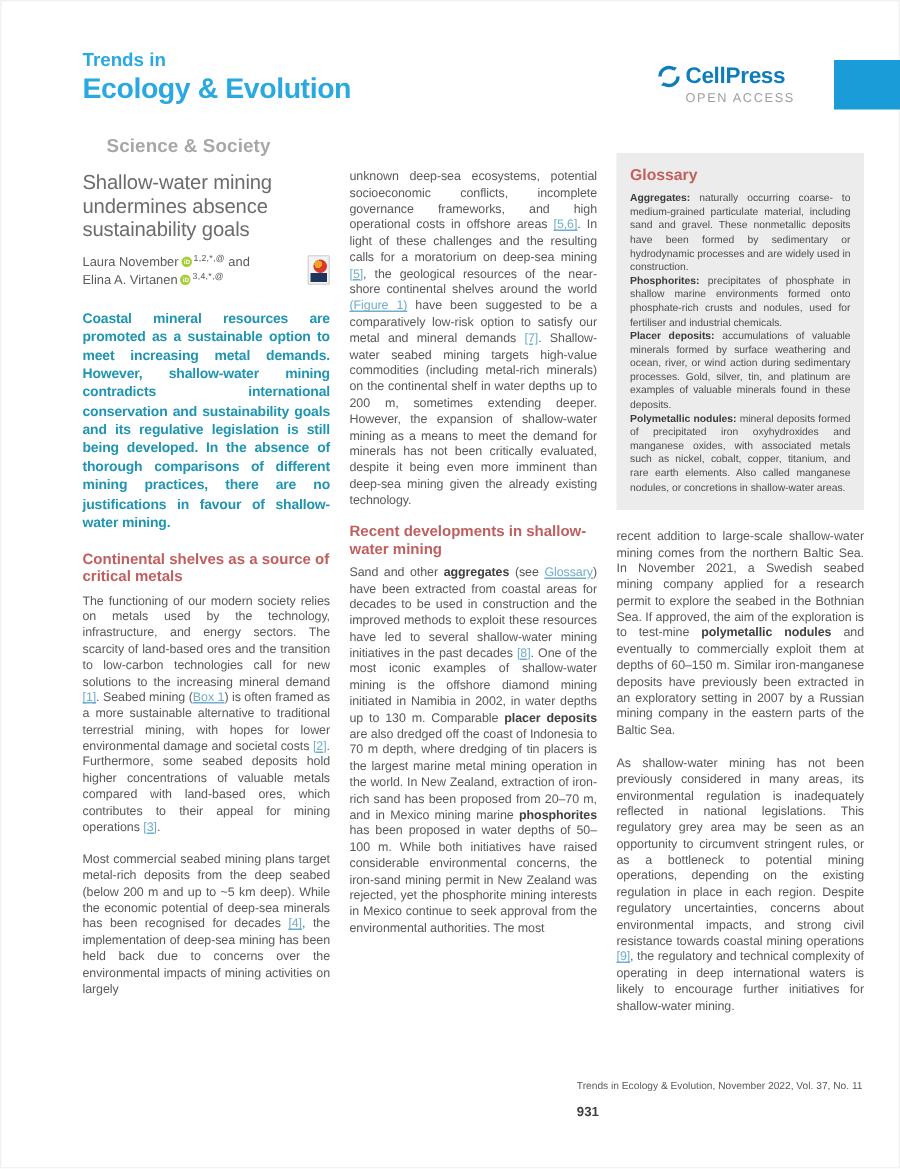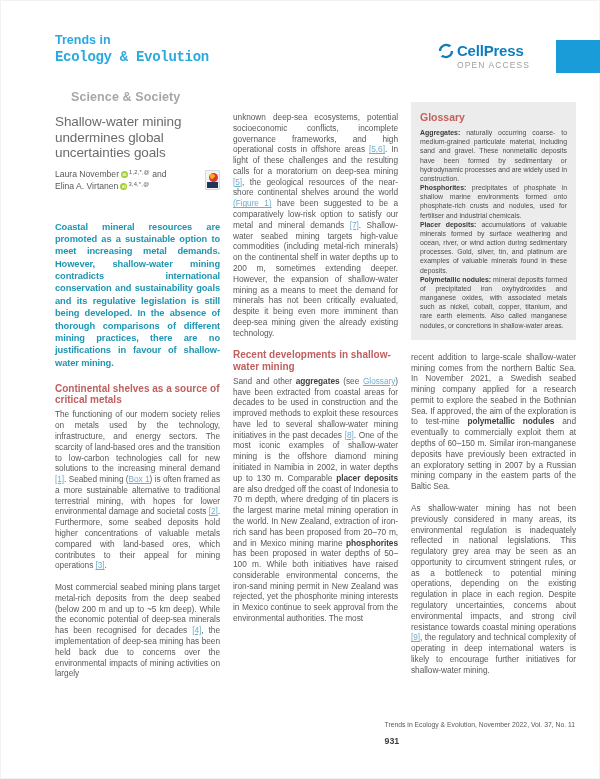--- a/index.html
+++ b/index.html
@@ -4,21 +4,21 @@
 <style>
   html,body{margin:0;padding:0;background:#fff;}
   .page{position:relative;width:600px;height:779px;background:#fff;overflow:hidden;
         font-family:"Liberation Sans","DejaVu Sans",sans-serif;color:#58595B;
         box-shadow:inset 0 0 0 1px #f2f2f2;}
   
   .corner-square{position:absolute;top:40px;right:0;width:44px;height:33px;background:#1A9CD8;}
   .header{position:absolute;top:34px;left:55px;right:62px;display:flex;justify-content:space-between;align-items:flex-start;}
   .brand{color:#2AA9E0;font-weight:bold;line-height:1;}
   .brand .l1{font-size:12.5px;margin-bottom:3px;}
-  .brand .l2{font-size:14px;letter-spacing:-0.3px;font-family:Liberation Mono, monospace;}
+  .brand .l2{font-size:19px;letter-spacing:-0.3px;}
   .publisher{margin-top:8px;margin-right:8px;}
   .pub-row{display:flex;align-items:center;gap:3px;}
   .pub-name{color:#0E7DBE;font-weight:bold;font-size:15px;letter-spacing:-0.2px;}
   .open-access{color:#9DA0A3;font-size:8.5px;letter-spacing:1.1px;margin-top:1px;padding-left:19px;}
   
   .content{position:absolute;top:90px;left:55px;width:521px;display:flex;gap:13px;}
   .col{width:165px;flex:0 0 165px;}
   .col2{padding-top:22px;}
   .col3{padding-top:12px;}
   .kicker{font-size:12.5px;font-weight:bold;color:#A5A7AA;letter-spacing:0.1px;margin-left:16px;}
@@ -27,21 +27,21 @@
   .byline .sup{font-size:5.8px;position:relative;top:-3px;letter-spacing:0.2px;}
   .byline .orcid{display:inline-flex;align-items:center;justify-content:center;width:7px;height:7px;
         border-radius:50%;background:#A6CE39;color:#fff;font-size:4.2px;font-weight:bold;
         vertical-align:1px;margin:0 1px 0 2px;overflow:hidden;}
   .crossmark{position:absolute;right:0;top:1px;width:15px;height:20px;background:#f4f4f2;
         border:1px solid #d8d8d6;border-radius:1px;box-sizing:border-box;}
   .crossmark .ball{position:absolute;left:2.5px;top:2px;width:9px;height:9px;border-radius:50%;
         background:radial-gradient(circle at 35% 35%,#f6a623 0 30%,#d8392b 31% 100%);}
   .crossmark .band{position:absolute;left:1px;right:1px;bottom:1px;height:6px;background:#20355c;
         color:#fff;font-size:2.5px;line-height:6px;text-align:center;overflow:hidden;}
-  .abstract{margin:28px 0 14px;font-size:9.3px;font-weight:bold;line-height:1.33;color:#1F95B2;
+  .abstract{margin:13px 0 14px;font-size:9.3px;font-weight:bold;line-height:1.33;color:#1F95B2;
         text-align:justify;letter-spacing:-0.1px;}
   .sec-heading{font-size:10px;font-weight:bold;color:#C05F5F;line-height:1.12;margin:0 0 4px;}
   .col2 .sec-heading{margin-top:10px;}
   p.body{font-size:8.3px;line-height:1.3;text-align:justify;margin:0 0 11px;color:#58595B;
         letter-spacing:-0.05px;}
   p.body .link, .glossary .link{color:#6FAECC;text-decoration:underline;}
   p.body .b{font-weight:bold;color:#414042;}
   
   .glossary{background:#ECECEC;padding:9px 9px 10px;margin-bottom:12px;}
   .glossary-title{font-size:10.5px;font-weight:bold;color:#C4605C;margin-bottom:5px;}
@@ -77,21 +77,21 @@
         <span class="pub-name">CellPress</span>
       </div>
       <div class="open-access">OPEN ACCESS</div>
     </div>
   </div>
 
   <div class="content">
 
     <div class="col col1">
       <div class="kicker">Science &amp; Society</div>
-      <div class="title">Shallow-water mining undermines global uncertainties goals</div>
+      <div class="title">Shallow-water mining undermines absence sustainability goals</div>
       <div class="byline">
         <div><span>Laura November</span><span class="orcid">iD</span><span class="sup">1,2,*,@</span><span> and</span></div>
         <div><span>Elina A. Virtanen</span><span class="orcid">iD</span><span class="sup">3,4,*,@</span></div>
         <div class="crossmark">
           <div class="ball"></div>
           <div class="band"></div>
         </div>
       </div>
       <div class="abstract">Coastal mineral resources are promoted as a sustainable option to meet increasing metal demands. However, shallow-water mining contradicts international conservation and sustainability goals and its regulative legislation is still being developed. In the absence of thorough comparisons of different mining practices, there are no justifications in favour of shallow-water mining.</div>
       <div class="sec-heading">Continental shelves as a source of critical metals</div>

